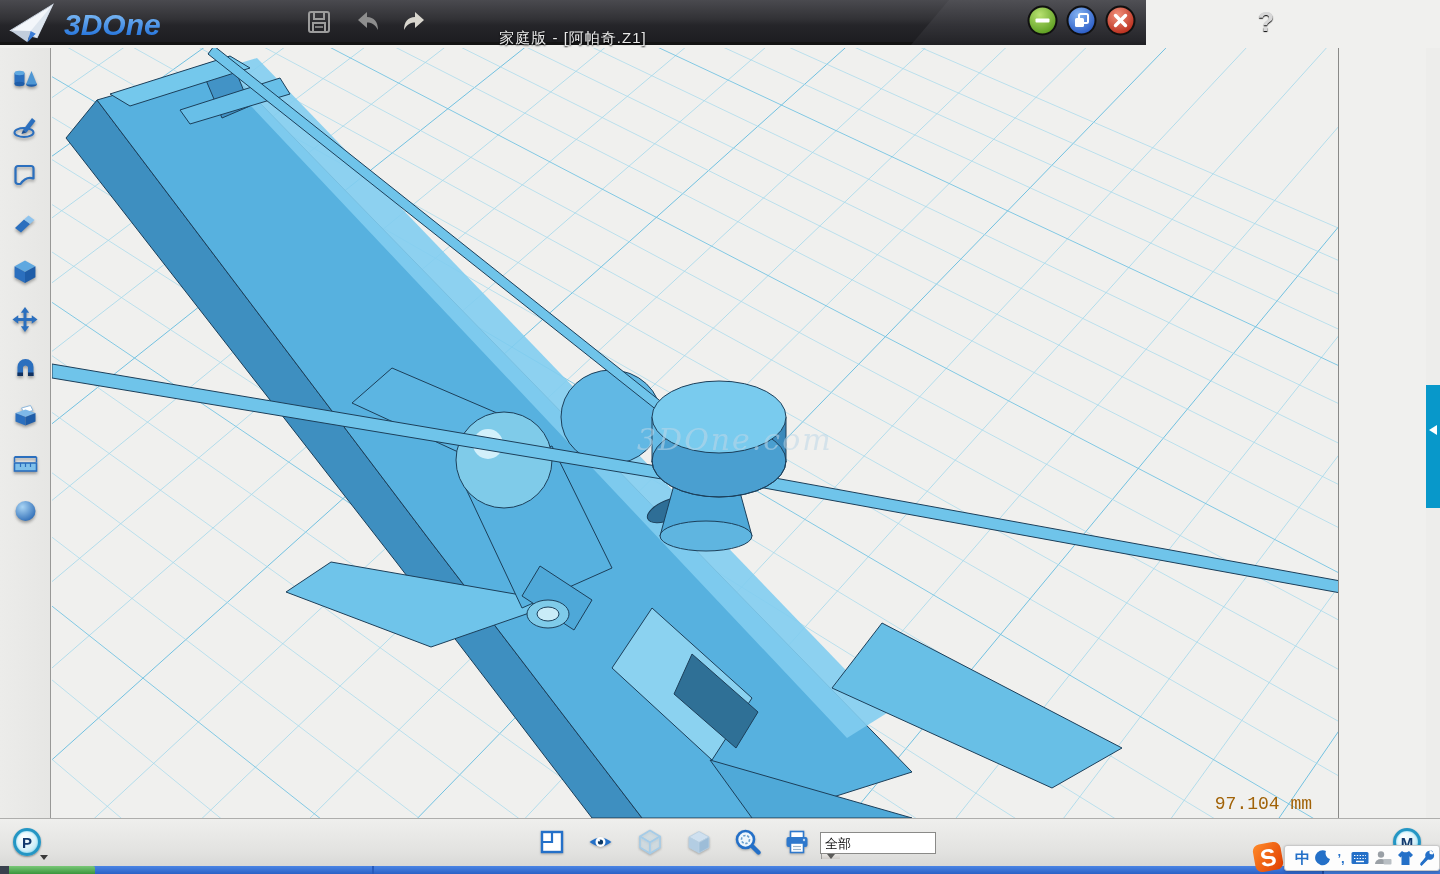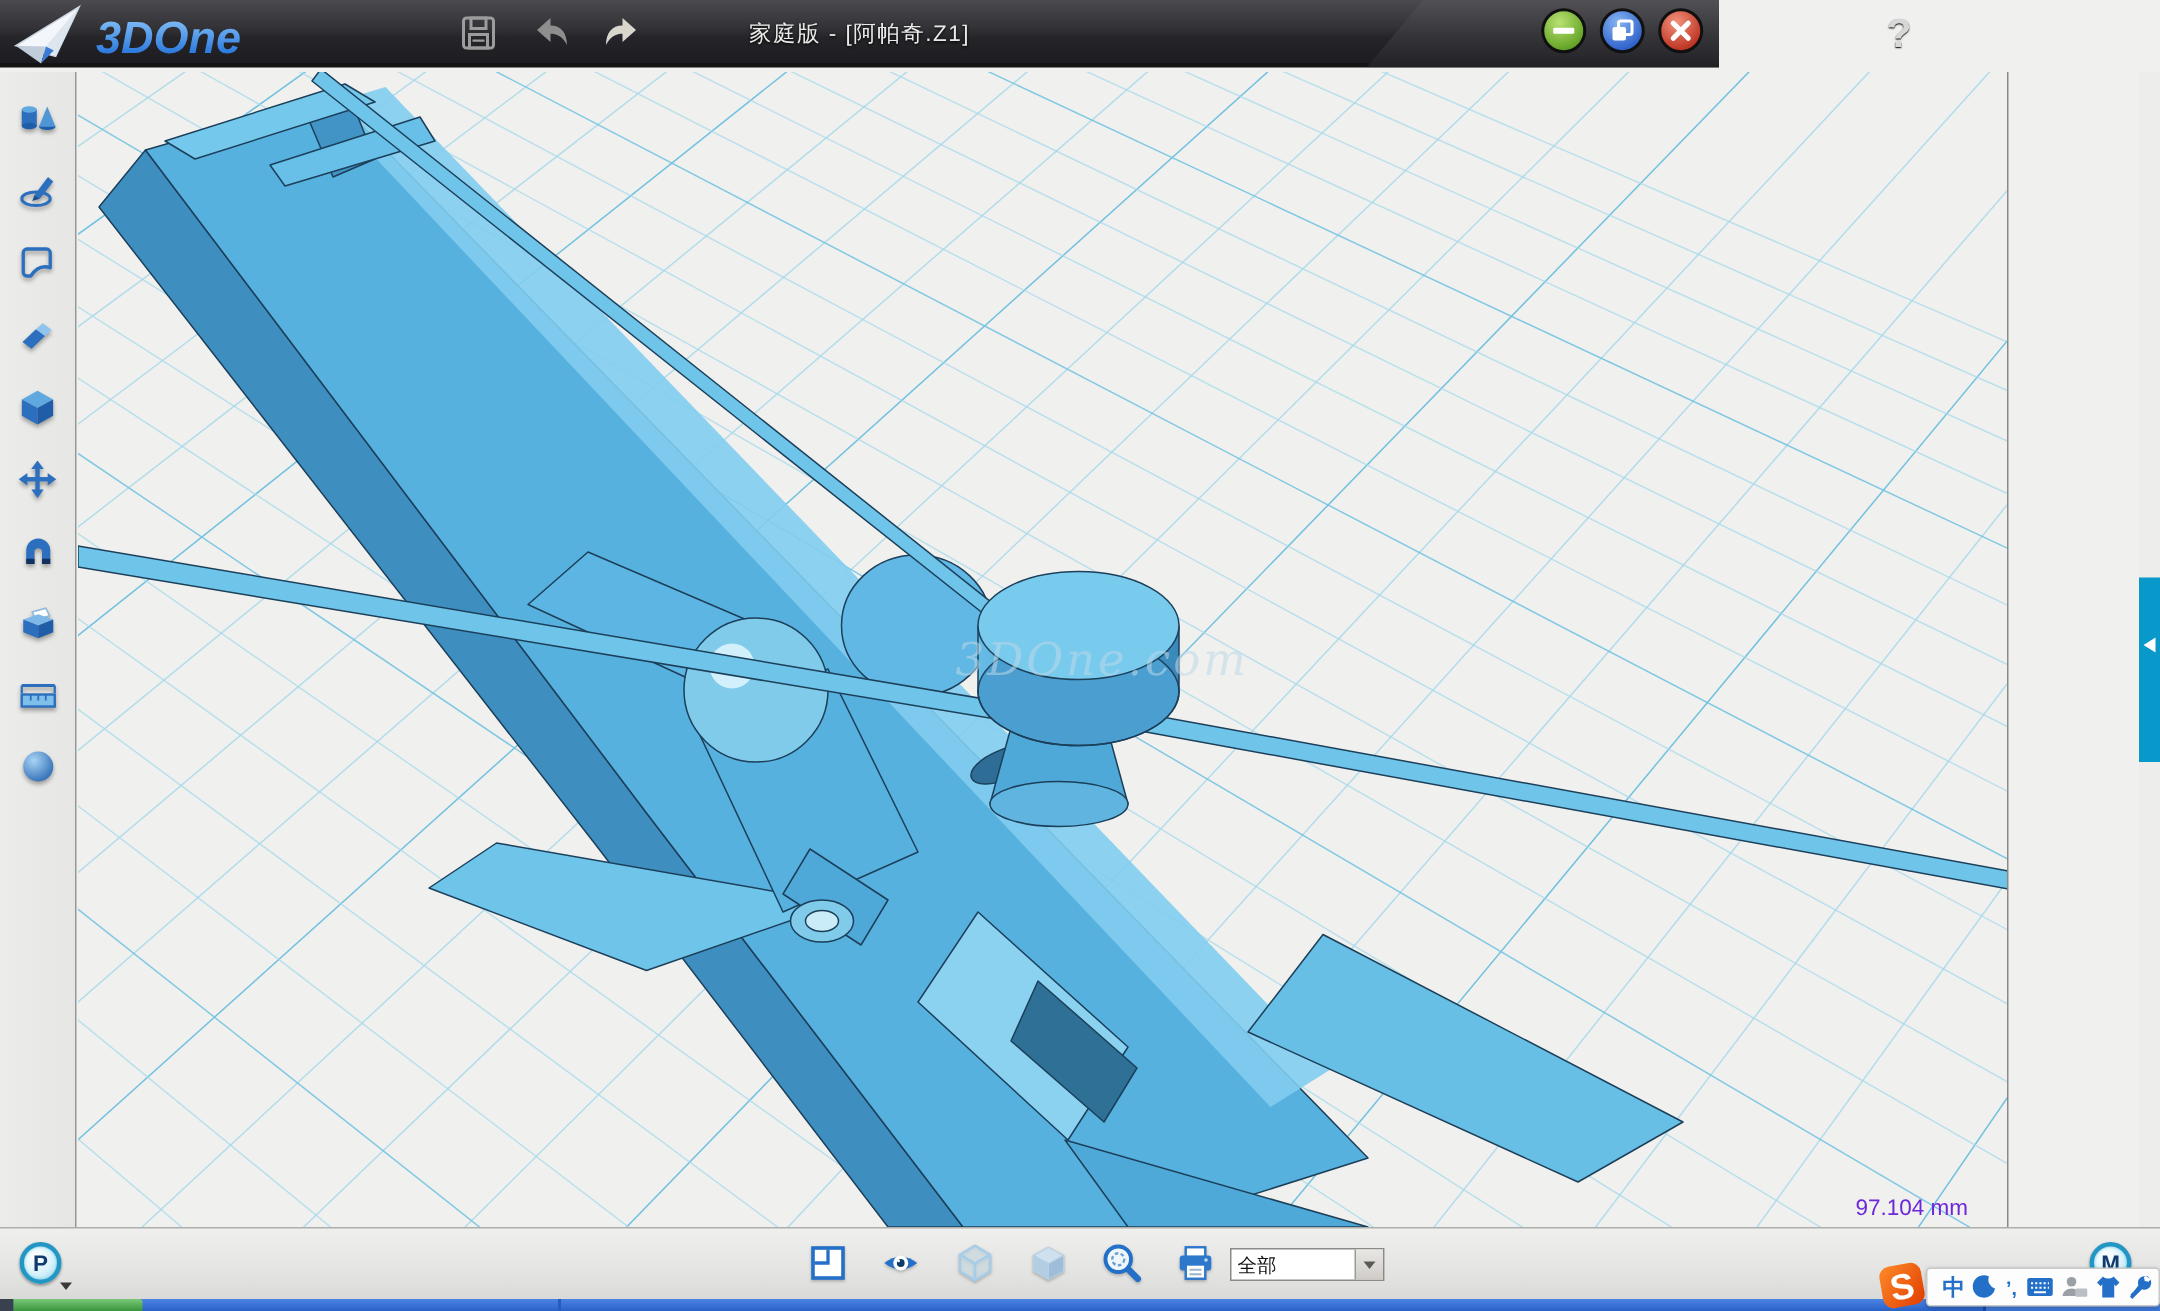--- a/index.html
+++ b/index.html
@@ -8,21 +8,21 @@
        font-family:"Liberation Sans",sans-serif;background:#f0f0ee;}
 
   
   .titlebar{position:absolute;left:0;top:0;width:1146px;height:45px;
     background:linear-gradient(#4a4a4f 0%,#323236 45%,#252529 60%,#1d1d21 100%);
     border-bottom:3px solid #141414;}
   .tb-right-facet{position:absolute;right:0;top:0;width:235px;height:45px;
     background:linear-gradient(#515156 0%,#39393e 50%,#242428 100%);
     clip-path:polygon(38px 0,100% 0,100% 100%,0 100%);opacity:.8;}
   .logo{position:absolute;left:6px;top:2px;width:230px;height:42px;}
-  .tb-title{position:absolute;left:0;right:0;top:0;height:45px;display:flex;
+  .tb-title{position:absolute;left:0;right:0;top:16px;height:45px;display:flex;
     align-items:center;justify-content:center;color:#e9e9e9;font-size:15px;
     letter-spacing:1px;text-shadow:0 1px 2px #000;}
   .quick-icons{position:absolute;left:303px;top:6px;display:flex;gap:16px;align-items:center;}
   .qbtn{width:32px;height:32px;display:flex;align-items:center;justify-content:center;cursor:pointer;}
   .help-btn{position:absolute;left:1250px;top:2px;width:32px;height:40px;color:#d7d7d7;
     font-size:27px;font-weight:bold;display:flex;align-items:center;justify-content:center;
     text-shadow:0 1px 1px #000;cursor:pointer;}
   .win-controls{position:absolute;right:10px;top:5px;display:flex;gap:8px;}
 
   
@@ -30,21 +30,21 @@
     background:linear-gradient(90deg,#ececea,#e6e6e4);
     border-right:1px solid #989896;display:flex;flex-direction:column;
     align-items:center;padding-top:13px;gap:12px;}
   .side-tool{width:44px;height:36px;display:flex;align-items:center;justify-content:center;cursor:pointer;}
   .side-tool svg{filter:drop-shadow(0 2px 1.5px rgba(40,40,40,.4));}
 
   
   .viewport{position:absolute;left:52px;top:48px;width:1287px;height:770px;
     background:#f0f0ee;overflow:hidden;border-right:1px solid #8a8a88;}
   .scale-label{position:absolute;right:26px;bottom:4px;
-    font-family:Liberation Sans, sans-serif;font-size:15px;color:#6d28d9;}
+    font-family:Liberation Mono, monospace;font-size:18px;color:#a16207;}
 
   
   .right-strip{position:absolute;left:1426px;top:48px;width:14px;height:770px;background:#ededeb;}
   .panel-tab{position:absolute;left:0;top:337px;width:14px;height:123px;background:#0898ca;
     cursor:pointer;}
   .panel-tab .arr{position:absolute;left:3px;top:40px;width:0;height:0;
     border-top:5px solid transparent;border-bottom:5px solid transparent;border-right:8px solid #fff;}
 
   
   .bottombar{position:absolute;left:0;top:818px;width:1440px;height:48px;
@@ -52,22 +52,22 @@
   .round-badge{position:absolute;width:28px;height:28px;border-radius:50%;
     background:radial-gradient(circle at 35% 30%,#ffffff,#d9f2fa 55%,#9fdcef);
     border:3px solid #2496c4;box-shadow:0 1px 2px rgba(0,0,0,.4), inset 0 0 2px #56c4e6;
     display:flex;align-items:center;justify-content:center;
     color:#123a6e;font-weight:bold;font-size:15px;cursor:pointer;}
   .p-caret{position:absolute;left:40px;top:36px;width:0;height:0;cursor:pointer;
     border-left:4px solid transparent;border-right:4px solid transparent;border-top:5px solid #3a3a3a;}
   .view-icons{position:absolute;left:538px;top:9px;display:flex;gap:22px;align-items:center;}
   .vbtn{width:27px;height:27px;display:flex;align-items:center;justify-content:center;cursor:pointer;}
   .vbtn svg{filter:drop-shadow(0 1.5px 1px rgba(60,60,60,.35));}
-  .combo{position:absolute;left:820px;top:13px;width:103px;height:22px;background:#fff;
-    border:1px solid #8a8a88;display:flex;align-items:stretch;cursor:pointer;}
+  .combo{position:absolute;left:820px;top:13px;width:116px;height:22px;background:#fff;
+    border:1px solid #8a8a88;display:flex;align-items:stretch;cursor:pointer;flex-direction:column;}
   .combo .val{flex:1;font-size:13px;color:#111;padding:2px 4px;line-height:17px;}
   .combo .btn{width:19px;background:linear-gradient(#e9e7e4,#cfccc8);border-left:1px solid #9a9a98;
     display:flex;align-items:center;justify-content:center;}
   .combo .btn i{width:0;height:0;border-left:4px solid transparent;border-right:4px solid transparent;
     border-top:5px solid #5a5a58;}
 
   
   .taskbar{position:absolute;left:0;top:866px;width:1440px;height:8px;
     background:linear-gradient(#4a84e4,#2a61c6);}
   .tb-startcap{position:absolute;left:0;top:0;width:9px;height:8px;background:#39414e;}

